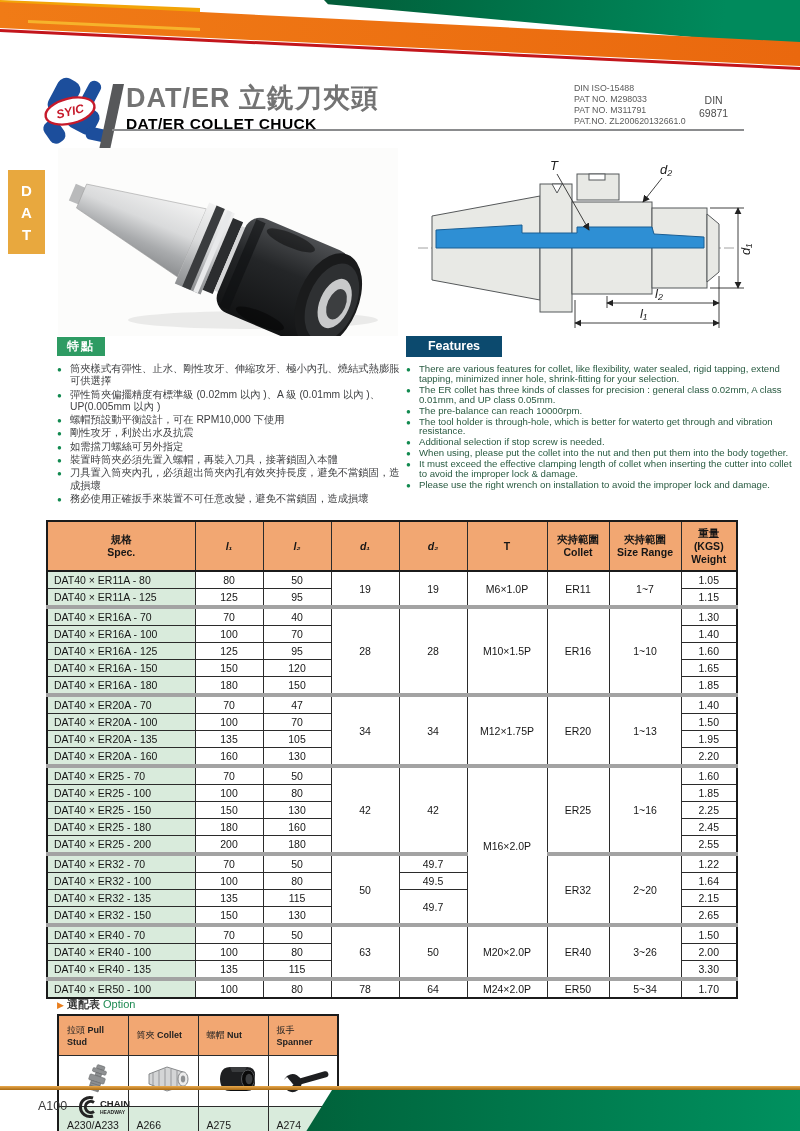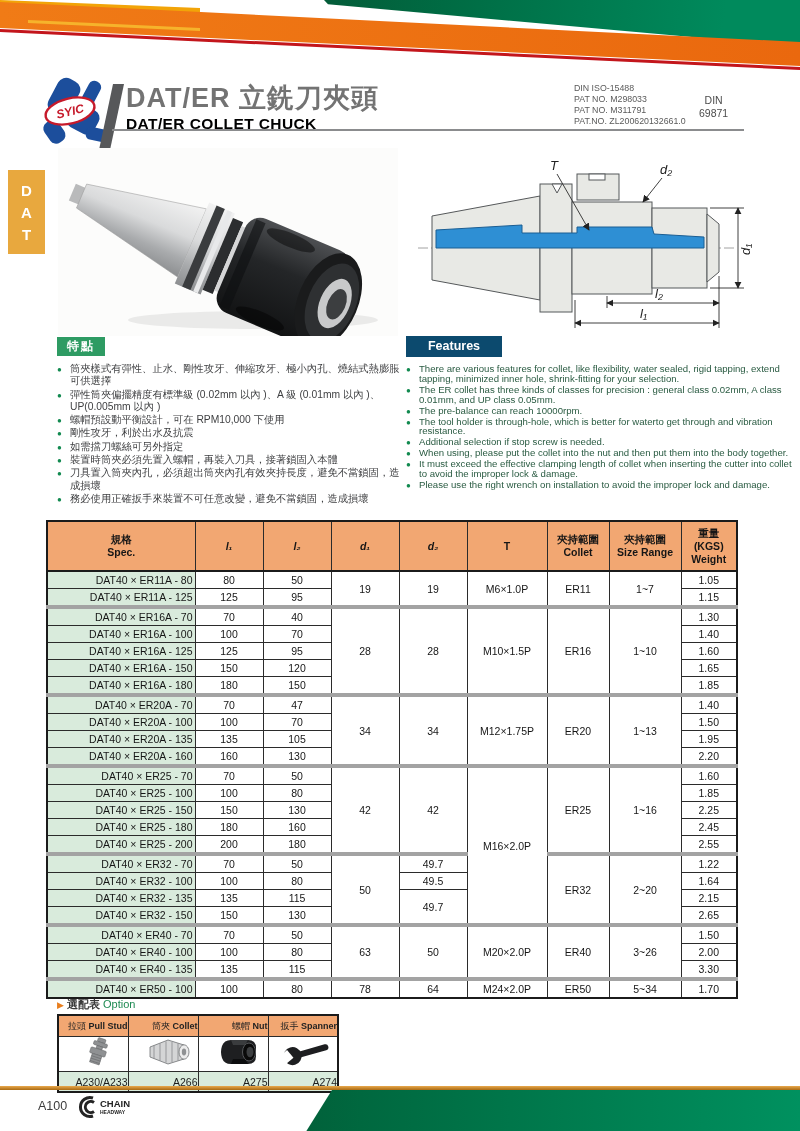--- a/index.html
+++ b/index.html
@@ -45,32 +45,32 @@
   .feat-zh li{margin-bottom:1px;}
   .feat-en{left:406px;top:364px;width:392px;font-size:9.6px;line-height:9.9px;color:#2B5C43;}
   .feat-en li{margin-bottom:1px;}
 
   
   .spec-wrap{position:absolute;left:46px;top:520px;}
   table.spec{border-collapse:collapse;table-layout:fixed;width:690px;font-size:10.5px;color:#161616;border:2px solid #1b1b1b;}
   table.spec th,table.spec td{border:1px solid #2b2b2b;text-align:center;padding:0 2px;overflow:hidden;white-space:nowrap;}
   table.spec thead th{background:#F2A772;height:48px;font-weight:bold;line-height:13px;border-bottom:2px solid #1b1b1b;}
   table.spec tbody td{height:16px;background:#fff;}
-  table.spec td.spec-cell{background:#D9EBDC;text-align:right;padding-left:6px;}
+  table.spec td.spec-cell{background:#D9EBDC;text-align:left;padding-left:6px;}
   table.spec tr.gs td{border-top:4px solid #a3a3a3;}
   .ital{font-style:italic;}
 
   
   .opt-title{position:absolute;left:57px;top:997px;font-size:11px;color:#3a3a3a;}
   .opt-title .arr{color:#E87E1E;font-size:9px;}
   .opt-title .zh{font-weight:bold;color:#3a3a3a;}
   .opt-title .en{color:#1E8A52;}
   .opt-wrap{position:absolute;left:57px;top:1014px;}
   table.opt{border-collapse:collapse;table-layout:fixed;width:282px;border:2px solid #1b1b1b;}
-  table.opt th,table.opt td{border:1px solid #2b2b2b;text-align:right;padding:0;}
+  table.opt th,table.opt td{border:1px solid #2b2b2b;text-align:left;padding:8px;}
   table.opt th{background:#F2A772;height:20px;font-size:9px;font-weight:normal;color:#222;}
   table.opt th b{font-weight:bold;}
   table.opt td.icon-cell{height:32px;background:#fff;}
   table.opt td.code-cell{height:19px;background:#D9EBDC;font-size:10.5px;color:#1c1c1c;}
 
   
   .footer-line{position:absolute;left:0;top:1086px;width:800px;height:4px;background:linear-gradient(#E9A94D,#A96A12);}
   .footer-band{position:absolute;left:0;top:1090px;width:800px;height:41px;
     background:linear-gradient(90deg,#0A3A1F,#00683F 45%,#00915F);
     clip-path:polygon(41.5% 0,100% 0,100% 100%,38.3% 100%);}

